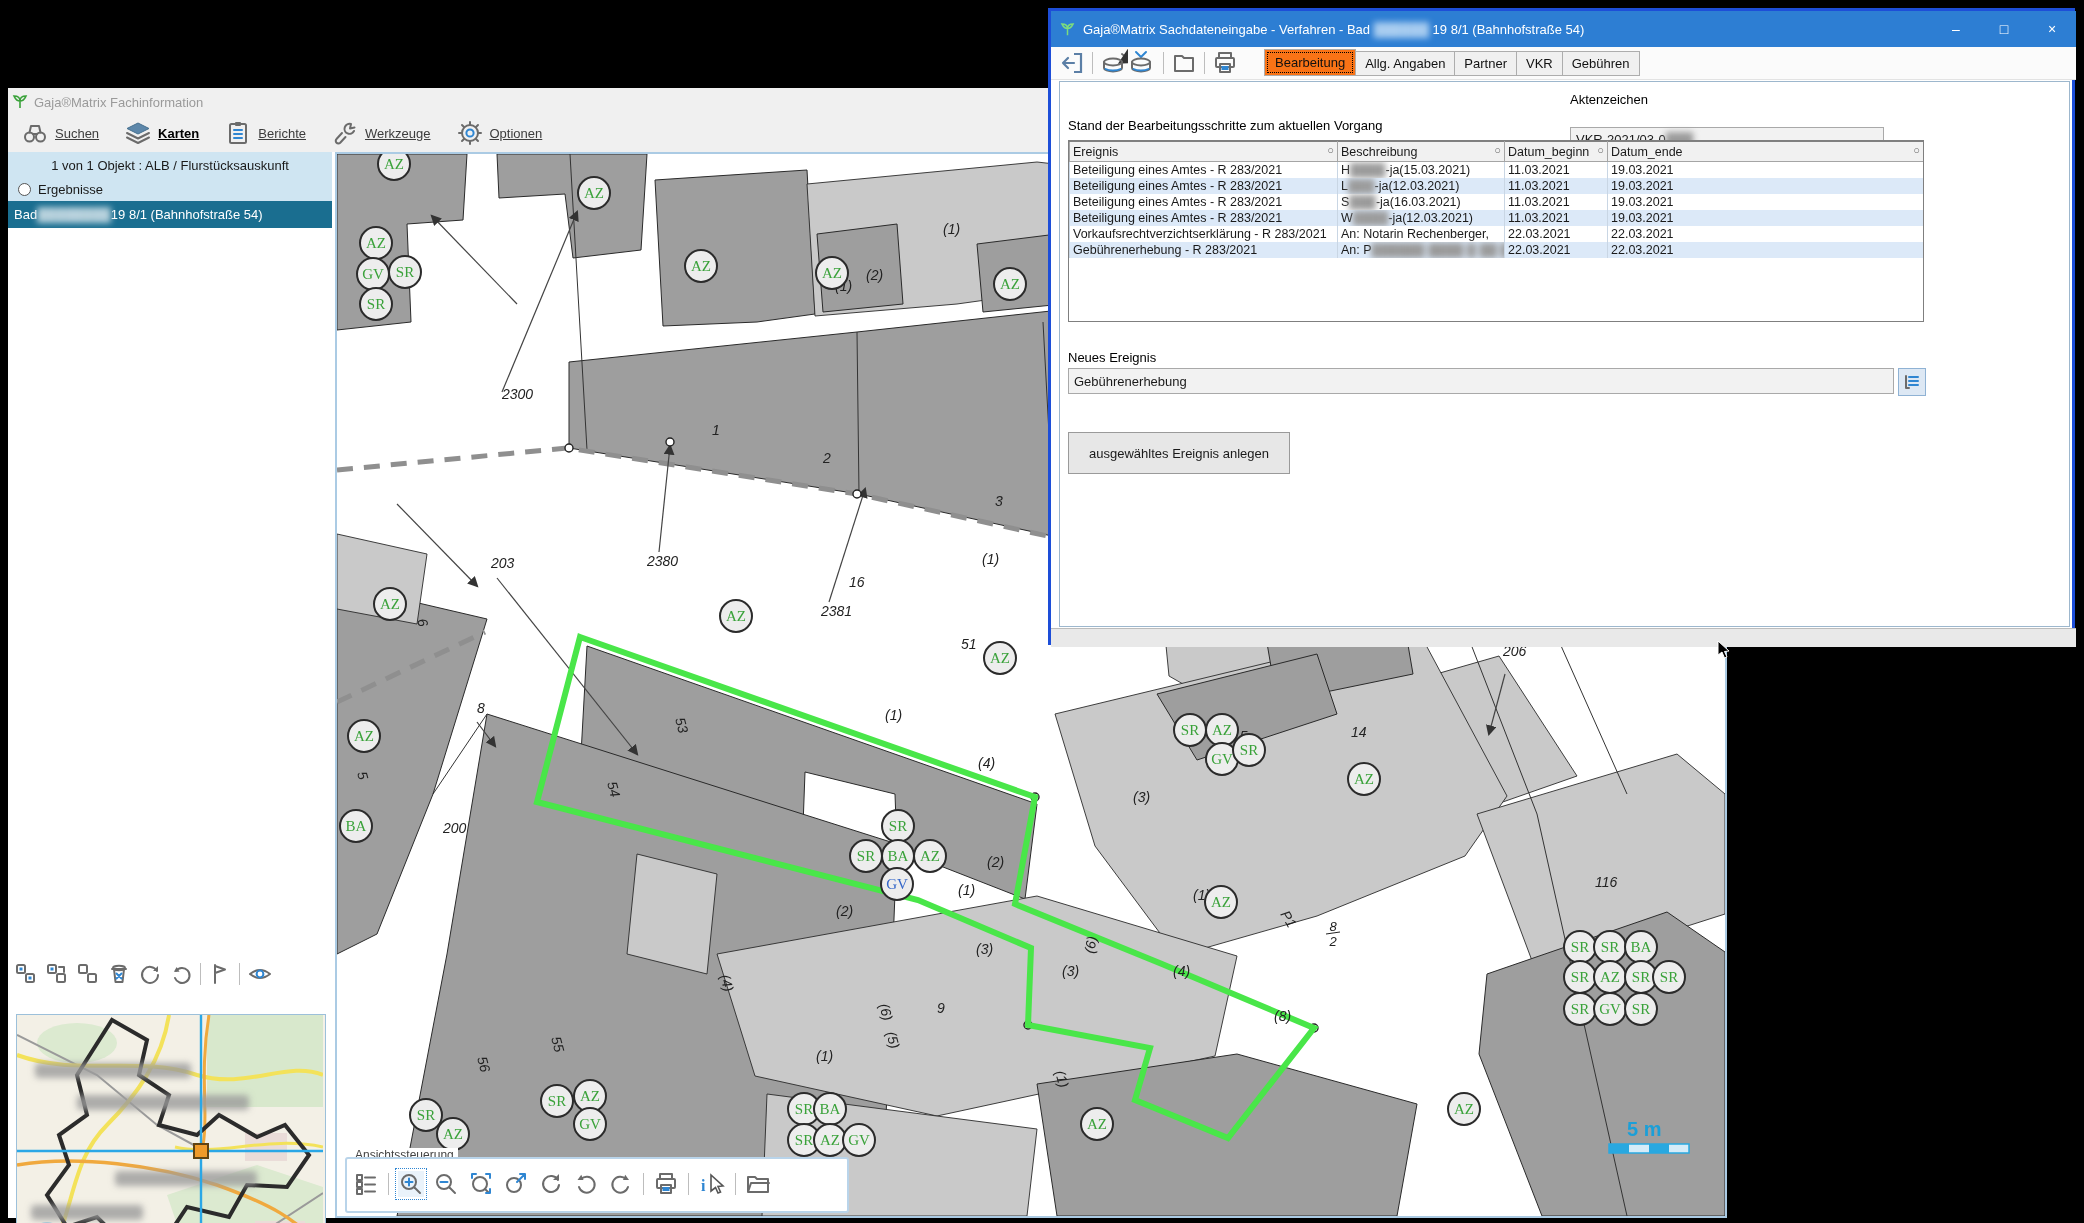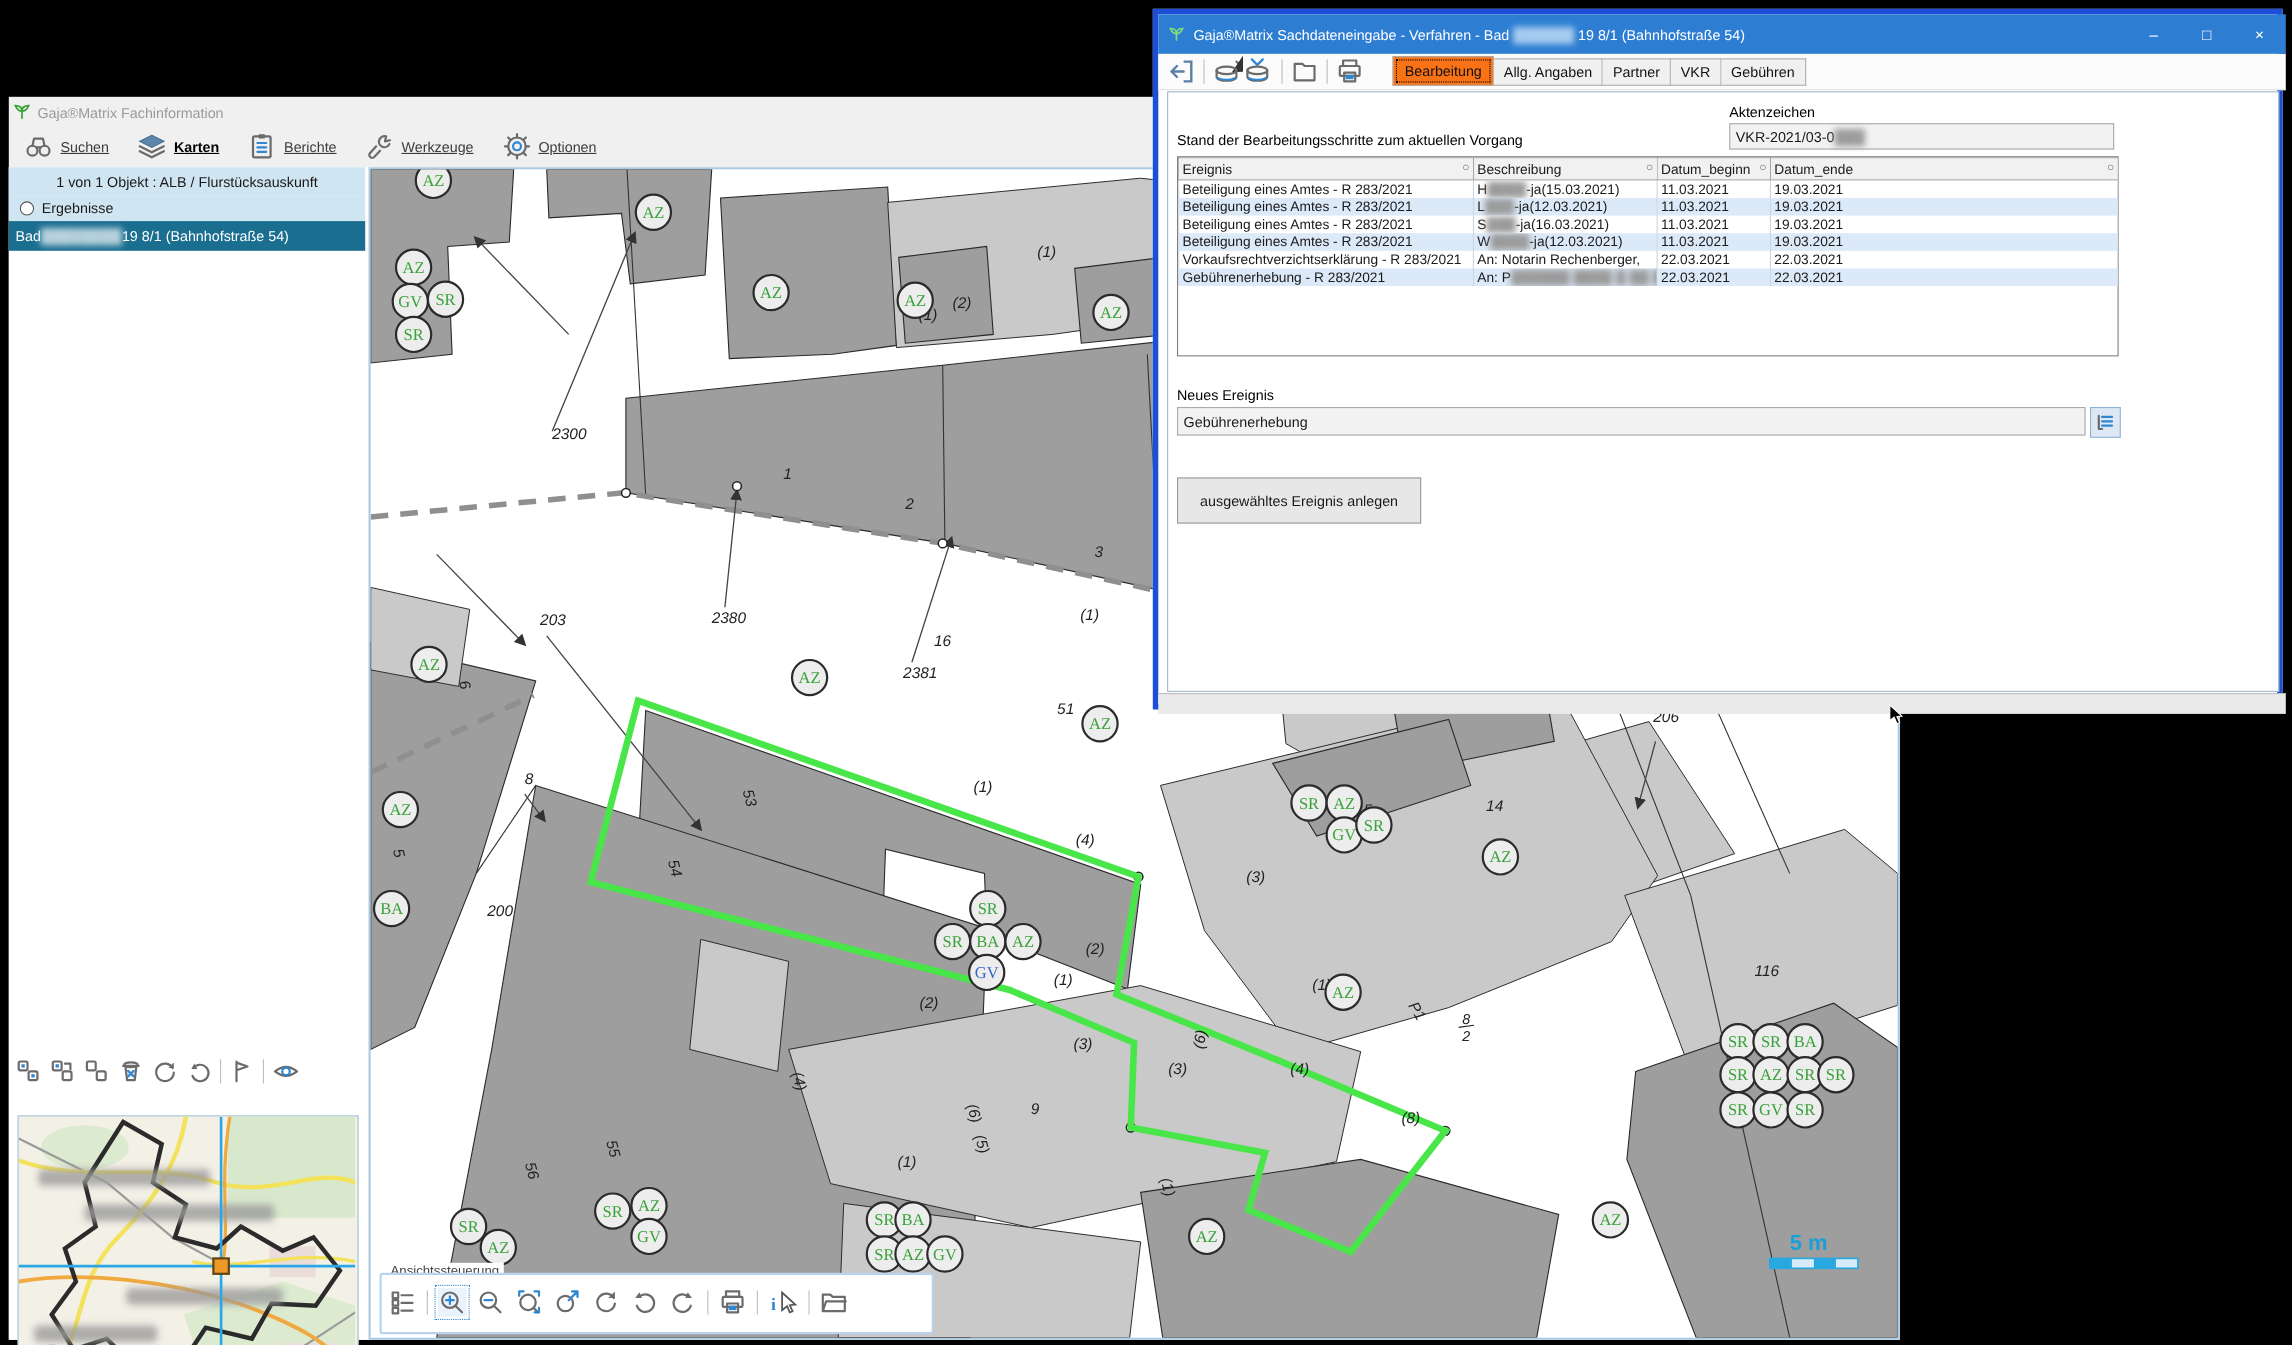--- a/index.html
+++ b/index.html
@@ -28,21 +28,21 @@
   
   #minimap{left:8px;top:862px;width:308px;height:264px;border:1px solid #9cc0da;background:#f3f0e6;}
   
   #map-panel{left:327px;top:64px;width:1392px;height:1066px;background:#fff;border:2px solid #abcbe4;box-sizing:border-box;}
   #ansicht-box{left:8px;top:1003px;width:500px;height:52px;background:#fff;border:2px solid #b9d4ea;border-radius:3px;}
   #ansicht-label{left:14px;top:994px;background:#fff;padding:0 4px;font-size:12px;color:#444;}
   #ansicht-icons{left:16px;top:1012px;display:flex;align-items:center;gap:9px;height:36px;}
   .tool-active{outline:1px dotted #2f86d2;outline-offset:2px;background:#eaf3fb;}
   
   #dialog{left:1048px;top:8px;width:1027px;height:637px;background:#fff;
-          border:5px solid #1d4ed8;box-sizing:border-box;z-index:10;}
+          border:3px solid #1d4ed8;box-sizing:border-box;z-index:10;}
   #dlg-titlebar{left:0;top:0;width:1025px;height:36px;background:#2d7ed3;display:flex;align-items:center;}
   #dlg-titlebar .t{font-size:13px;color:#fff;margin-left:8px;}
   #dlg-winbtns{margin-left:auto;display:flex;height:36px;}
   .winbtn{width:48px;height:36px;color:#fff;font-size:14px;display:flex;align-items:center;justify-content:center;}
   #dlg-toolbar{left:0;top:36px;width:1025px;height:32px;background:#fbfbfb;display:flex;align-items:center;
                border-bottom:1px solid #e3e3e3;}
   #dlg-toolbar .vsep{margin:0 7px;}
   #dlg-tabs{display:flex;align-items:flex-end;height:26px;margin-left:26px;}
   .tab{font-size:13px;padding:4px 9px;background:#f0f0f0;border:1px solid #adadad;border-left:none;color:#111;}
   .tab:first-child{border-left:1px solid #adadad;}
@@ -659,21 +659,21 @@
         <div class="tab">Allg. Angaben</div>
         <div class="tab">Partner</div>
         <div class="tab">VKR</div>
         <div class="tab">Gebühren</div>
       </div>
   </div>
 
   <div id="dlg-content" class="abs">
     <div class="abs lbl" style="left:8px;top:36px">Stand der Bearbeitungsschritte zum aktuellen Vorgang</div>
     <div class="abs lbl" style="left:510px;top:10px">Aktenzeichen</div>
-    <div id="aktz-field" class="abs" style="left:510px;top:28px;width:350px;height:24px">
+    <div id="aktz-field" class="abs" style="left:510px;top:45px;width:314px;height:24px">
         <span>VKR-2021/03-0</span>
         <span class="blurred">███</span>
       </div>
 
     <div id="table-wrap" class="abs" style="left:8px;top:58px">
       <table id="events-table">
         <colgroup>
             <col style="width:268px">
             <col style="width:167px">
             <col style="width:103px">

